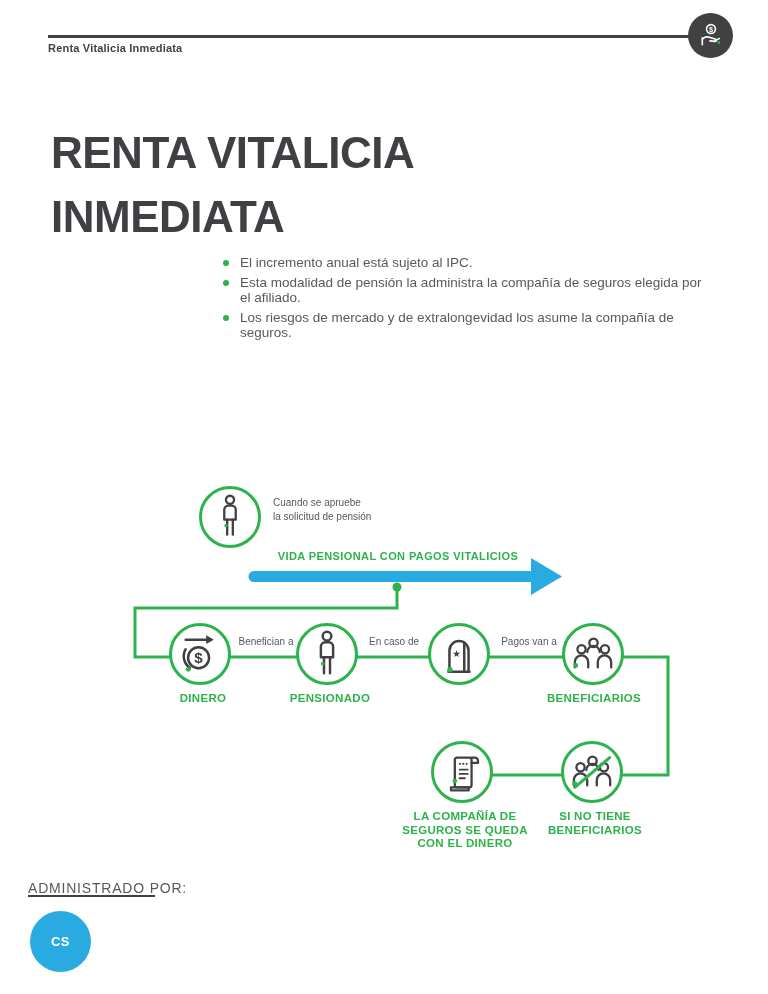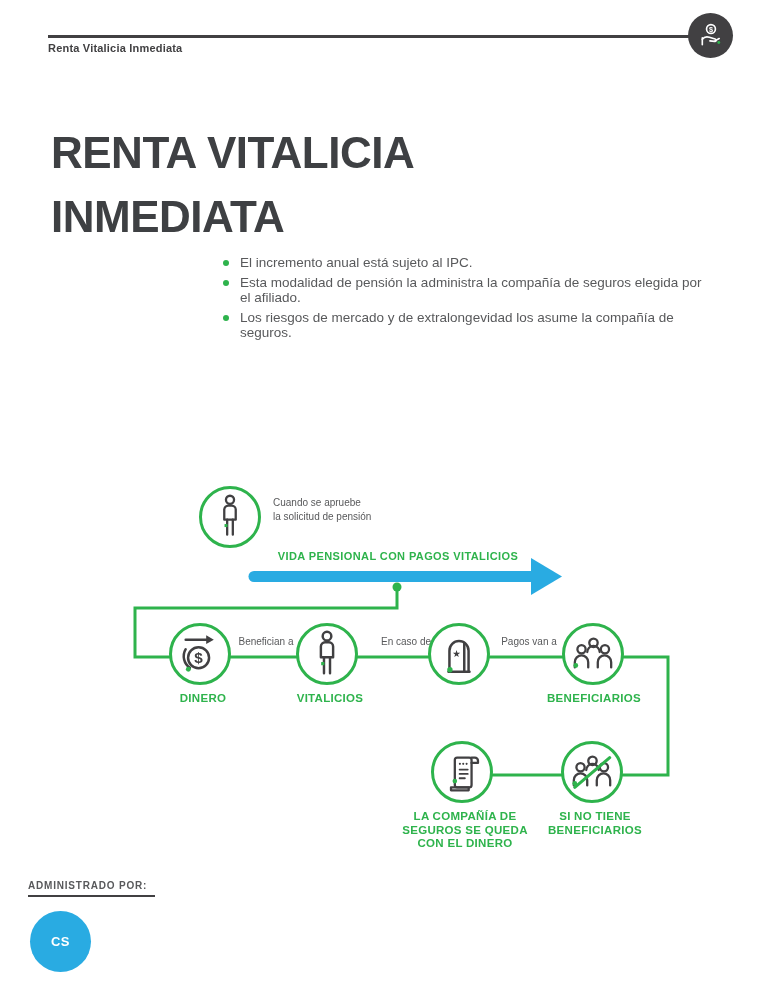--- a/index.html
+++ b/index.html
@@ -36,21 +36,21 @@
   .node{position:absolute;width:62px;height:62px;border:3px solid var(--green);border-radius:50%;
     background:#fff;display:flex;align-items:center;justify-content:center;}
   .node svg{color:var(--dark);}
   .intro-caption{position:absolute;left:273px;top:26px;font-size:10px;line-height:13.5px;color:var(--gray);white-space:pre-line;}
   .timeline-label{position:absolute;left:238px;top:80px;width:320px;text-align:center;
     font-size:11px;font-weight:bold;color:var(--green);letter-spacing:.4px;}
   .conn-label{position:absolute;width:70px;text-align:center;font-size:10px;color:var(--gray);}
   .node-label{position:absolute;text-align:center;font-size:11.5px;line-height:13.5px;font-weight:bold;
     color:var(--green);letter-spacing:.3px;white-space:pre-line;}
   
-  .admin-label{position:absolute;left:28px;top:880px;font-size:10px;font-weight:700;color:var(--gray);letter-spacing:.8px;}
+  .admin-label{position:absolute;left:28px;top:880px;font-size:14px;font-weight:400;color:var(--gray);letter-spacing:.8px;}
   .admin-rule{position:absolute;left:28px;top:895px;width:127px;height:2px;background:var(--dark);}
   .cs-logo{position:absolute;left:30px;top:911px;width:61px;height:61px;border-radius:50%;background:var(--blue);
     display:flex;align-items:center;justify-content:center;color:#fff;font-size:13px;font-weight:bold;letter-spacing:.5px;text-align:right;}
 </style>
 </head>
 <body>
 
 <div class="page">
 
   <div class="header-rule"></div>
@@ -116,21 +116,21 @@
     <div class="conn-label" style="left:231px;top:166px;">Benefician a</div>
 
     <div class="node" style="left:296px;top:153px;">
       <svg width="32" height="49" viewBox="0 0 34 52" fill="none" stroke="currentColor" stroke-width="2.6" stroke-linecap="round" stroke-linejoin="round">
         <circle cx="17" cy="6.5" r="4.6"></circle>
         <path d="M10.5 29 V17.5 a4.5 4.5 0 0 1 4.5 -4.5 h4 a4.5 4.5 0 0 1 4.5 4.5 V29 H10.5"></path>
         <path d="M13.8 29 V46 M20.2 29 V46"></path>
         <rect x="10.8" y="34" width="3.4" height="3.4" fill="#2eb34c" stroke="none"></rect>
       </svg>
     </div>
-    <div class="conn-label" style="left:371px;top:166px;">En caso de</div>
+    <div class="conn-label" style="left:359px;top:166px;">En caso de</div>
 
     <div class="node" style="left:428px;top:153px;">
       <svg width="40" height="44" viewBox="0 0 40 46" fill="none" stroke="currentColor" stroke-width="2.6" stroke-linecap="round" stroke-linejoin="round">
         <path d="M10 41 V19.5 a10 10 0 0 1 20 0 V41"></path>
         <path d="M25.5 41 V11.4"></path>
         <path d="M9 41.5 H31"></path>
         <text x="17.5" y="26.5" text-anchor="middle" font-size="10" fill="currentColor" stroke="none">★</text>
         <circle cx="10.5" cy="39.5" r="2.8" fill="#2eb34c" stroke="none"></circle>
       </svg>
     </div>
@@ -142,21 +142,21 @@
         <path d="M17 16.5 a6.5 6.5 0 0 1 13 0"></path>
         <circle cx="11" cy="13.5" r="4.3"></circle>
         <path d="M4 32.5 V27 a7 7 0 0 1 14 0 v5.5"></path>
         <circle cx="35.5" cy="13.5" r="4.3"></circle>
         <path d="M28 32.5 V27 a7 7 0 0 1 14 0 v5.5"></path>
         <circle cx="5" cy="30.5" r="2.5" fill="#2eb34c" stroke="none"></circle>
       </svg>
     </div>
 
     <div class="node-label" style="left:153px;top:222px;width:100px;">DINERO</div>
-    <div class="node-label" style="left:270px;top:222px;width:120px;">VITALICIOS</div>
+    <div class="node-label" style="left:270px;top:222px;width:120px;">PENSIONADO</div>
     <div class="node-label" style="left:524px;top:222px;width:140px;">BENEFICIARIOS</div>
 
     <div class="node" style="left:431px;top:271px;">
       <svg width="42" height="44" viewBox="0 0 42 46" fill="none" stroke="currentColor" stroke-width="2.4" stroke-linecap="round" stroke-linejoin="round">
         <rect x="13.5" y="8" width="17.5" height="31" rx="2.5"></rect>
         <path d="M31 8 h3.5 a3.2 3.2 0 0 1 3.2 3.2 v2.3 h-6.7"></path>
         <circle cx="18.8" cy="14.5" r="1.1" fill="currentColor" stroke="none"></circle>
         <circle cx="22.3" cy="14.5" r="1.1" fill="currentColor" stroke="none"></circle>
         <circle cx="25.8" cy="14.5" r="1.1" fill="currentColor" stroke="none"></circle>
         <path d="M18.5 20.5 h8.5 M18.5 25 h8.5 M18.5 29.5 h5.5" stroke-width="1.9"></path>

